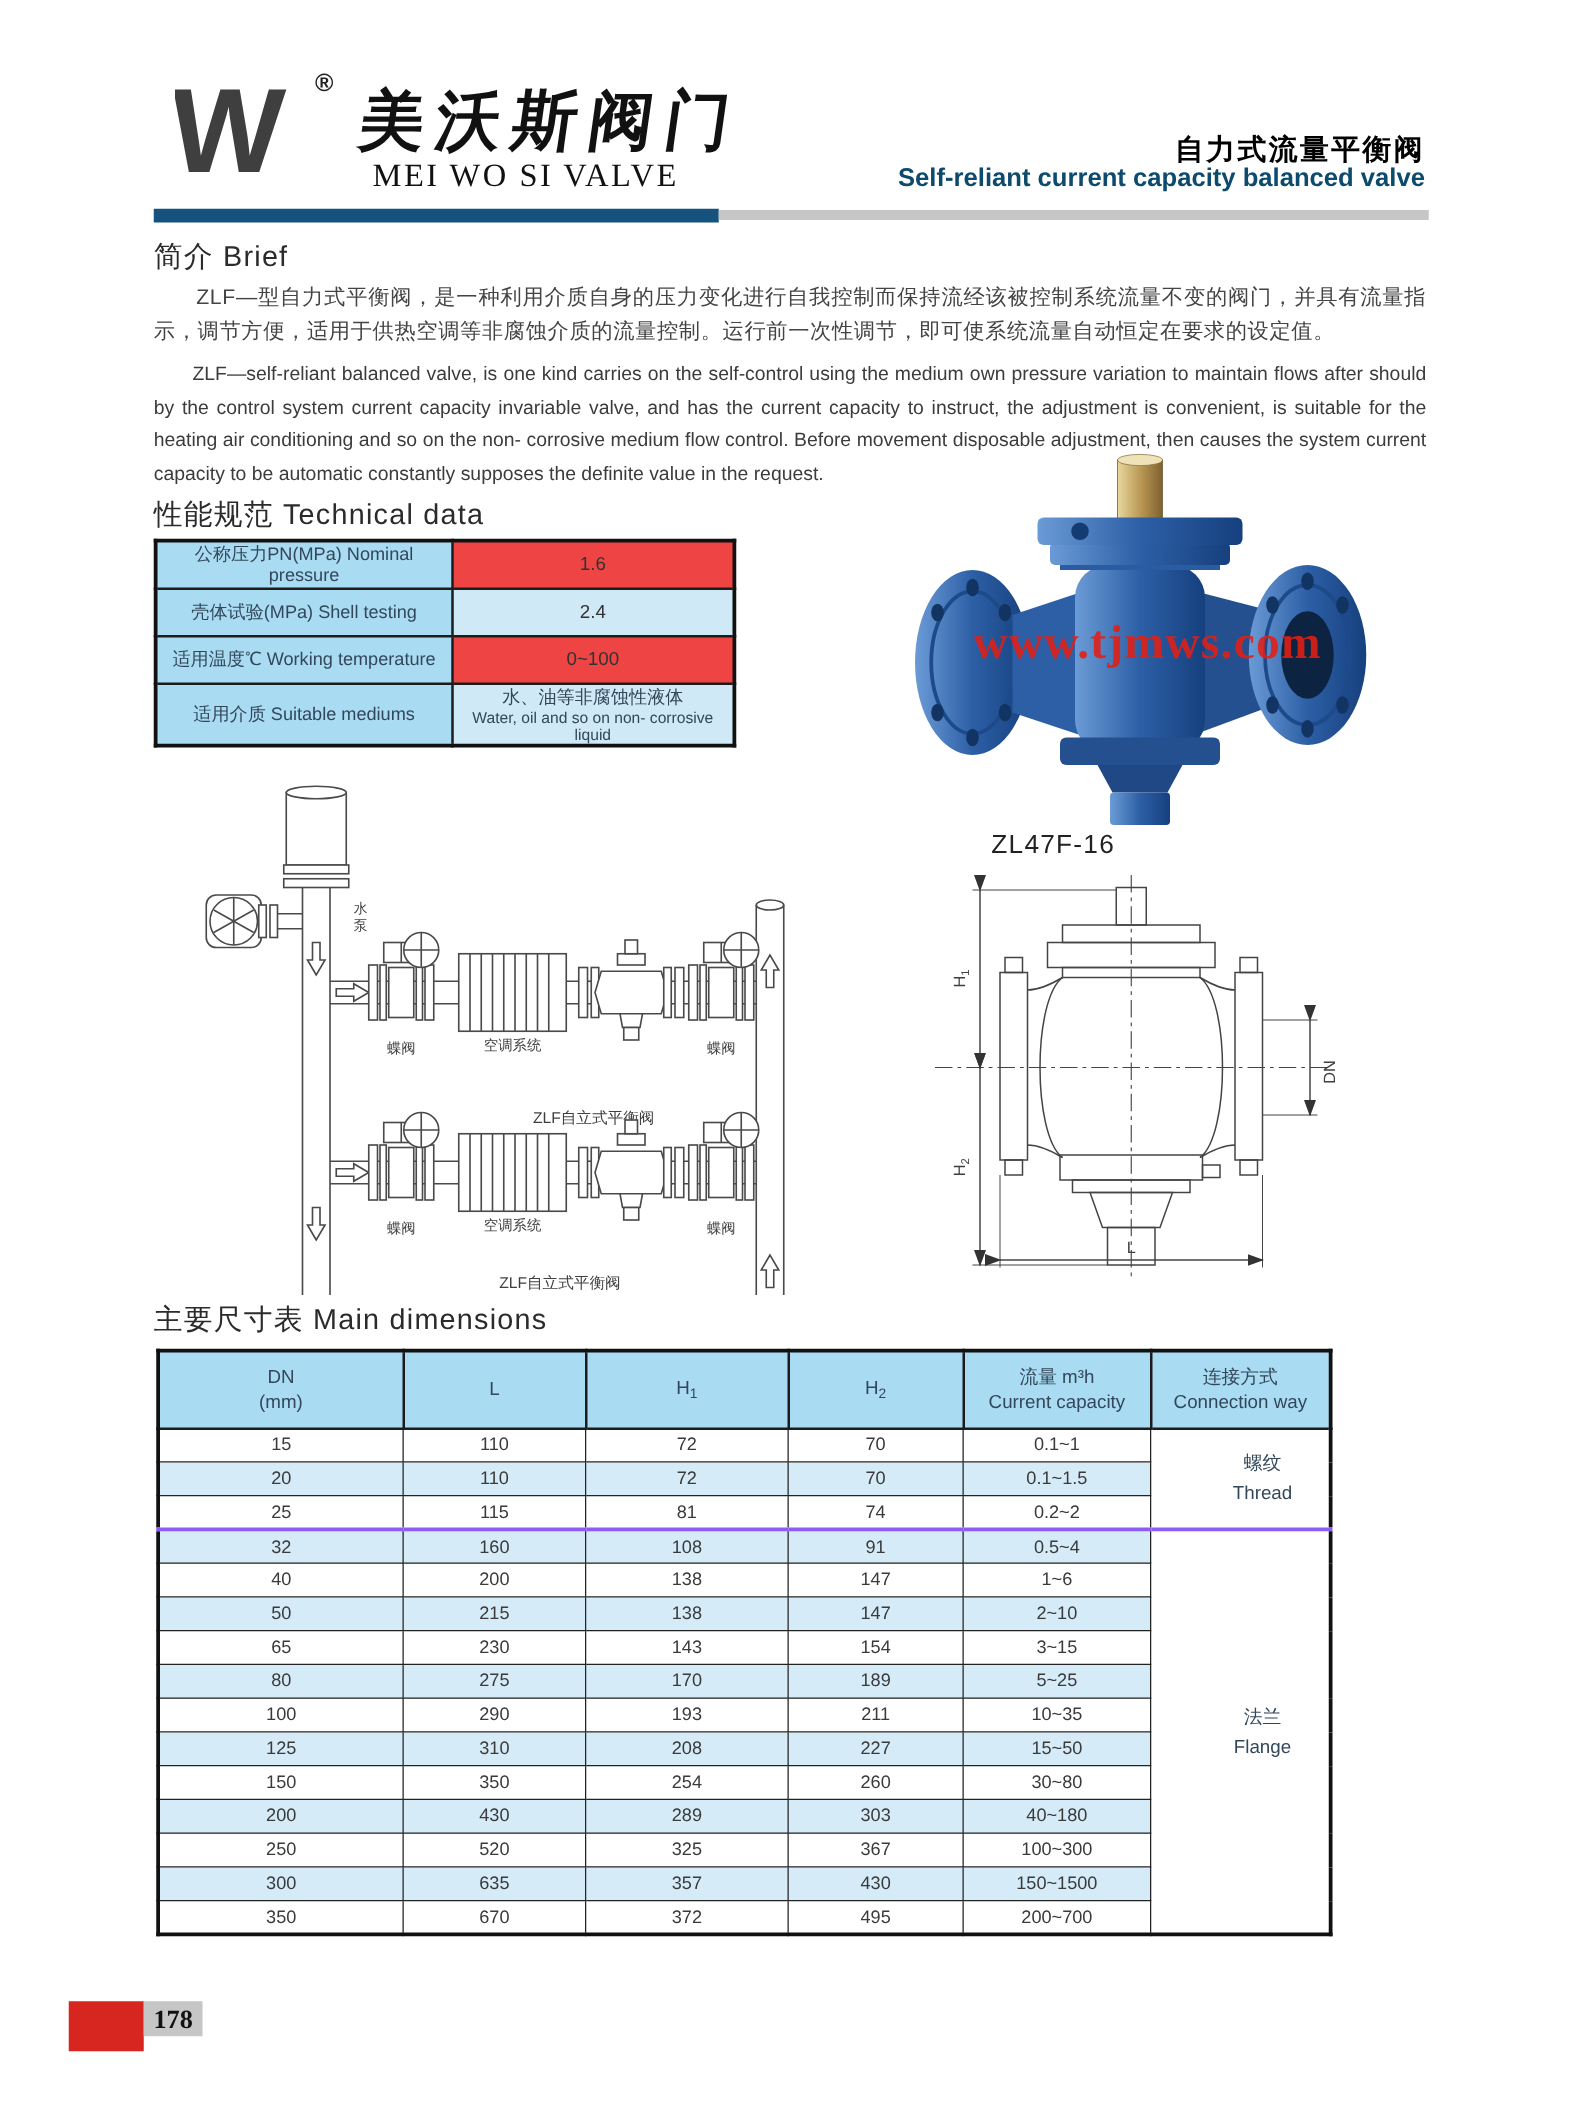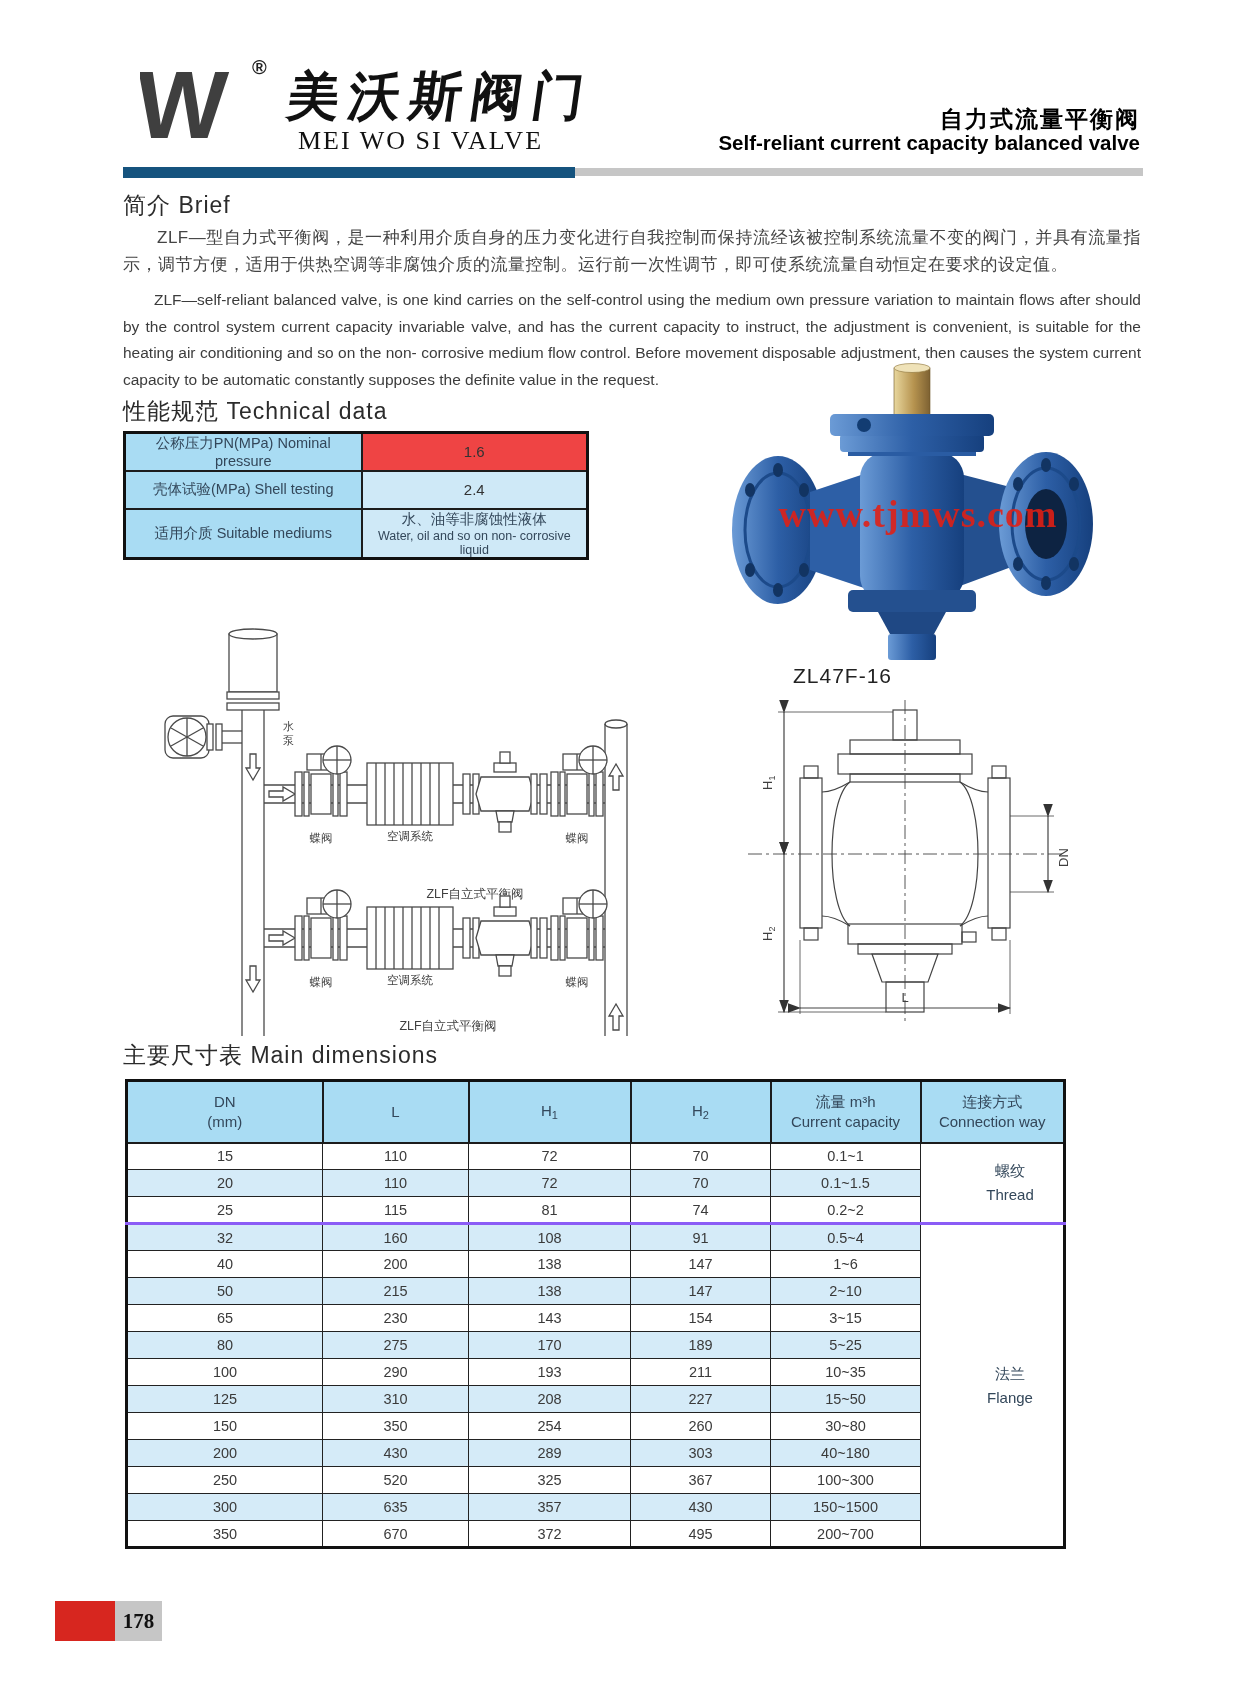--- a/index.html
+++ b/index.html
@@ -16,21 +16,21 @@
   .brand-cn {
     left:288px; top:62px; font-size:52px; font-weight:bold; color:#111;
     font-family:"DejaVu Serif","Liberation Serif",serif;
     letter-spacing:9px; transform:skewX(-8deg); white-space:nowrap;
   }
   .brand-en {
     left:298px; top:126px; font-size:26px; color:#111;
     font-family:"Liberation Serif",serif; letter-spacing:2px; white-space:nowrap;
   }
   .title-cn { right:118px; top:104px; font-size:23px; font-weight:bold; color:#000; letter-spacing:2px; }
-  .title-en { right:118px; top:131px; font-size:20.5px; font-weight:bold; color:#000000; }
+  .title-en { right:118px; top:131px; font-size:20.5px; font-weight:bold; color:#0c4a6e; }
   .bar-navy { left:123px; top:167px; width:452px; height:11px; background:#15537e; }
   .bar-gray { left:575px; top:168px; width:568px; height:8px; background:#c6c6c6; }
 
   
   .sec-heading { font-size:23px; color:#2b2b2b; font-weight:normal; letter-spacing:1px; }
   .h-brief { left:123px; top:190px;text-align:center; }
   .para-cn {
     left:123px; top:224px; width:1018px; font-size:17px; line-height:27px;
     text-indent:2em; text-align:justify; color:#444; letter-spacing:.5px;
   }
@@ -79,21 +79,21 @@
   }
   .dims-table tbody tr:nth-child(even) td { background:#d5ebf8; }
   .dims-table tbody tr:nth-child(odd) td { background:#ffffff; }
   .dims-table tbody tr.group-start td { border-top:3px solid #8b5cf6; }
   .dims-table td.conn-cell { background:#ffffff !important; font-size:15px; color:#33475a; line-height:24px;padding-left:36px; }
   .th-sub { font-size:11px; vertical-align:-3px; }
   .th-2l { line-height:20px; }
 
   
   .foot-red { left:55px; top:1601px; width:60px; height:40px; background:#d7261f; }
-  .foot-gray { left:115px; top:1601px; width:47px; height:40px; background:#c6c6c6;
+  .foot-gray { left:115px; top:1601px; width:47px; height:28px; background:#c6c6c6;
     display:flex; align-items:center; justify-content:center; }
   .foot-num { font-family:"Liberation Serif",serif; font-weight:bold; font-size:21px; color:#111; }
 
   svg text { font-family:"Liberation Sans",sans-serif; fill:#3f3f3f; }
 </style>
 </head>
 <body>
 
 <svg class="abs logo-mark" viewBox="0 0 130 110">
   <text x="0" y="86" font-size="96" font-weight="bold" font-family="Liberation Serif, serif" fill="#d7261f" transform="skewX(-4)">W</text>
@@ -113,20 +113,24 @@
 <h2 class="abs sec-heading h-tech">性能规范 Technical data</h2>
 <table class="abs tech-table">
   <tbody>
     <tr>
       <td class="tech-label">公称压力PN(MPa) Nominal pressure</td>
       <td class="tech-value tv-a">1.6</td>
     </tr>
     <tr>
       <td class="tech-label">壳体试验(MPa)  Shell testing</td>
       <td class="tech-value tv-b">2.4</td>
+    </tr>
+    <tr>
+      <td class="tech-label">适用温度℃ Working temperature</td>
+      <td class="tech-value tv-a">0~100</td>
     </tr>
     <tr class="tech-row-last">
       <td class="tech-label">适用介质  Suitable mediums</td>
       <td class="tech-value tv-b">
         <div class="tv-cn">水、油等非腐蚀性液体</div>
         <div class="tv-en">Water, oil and so on non- corrosive liquid</div>
       </td>
     </tr>
   </tbody>
 </table>

